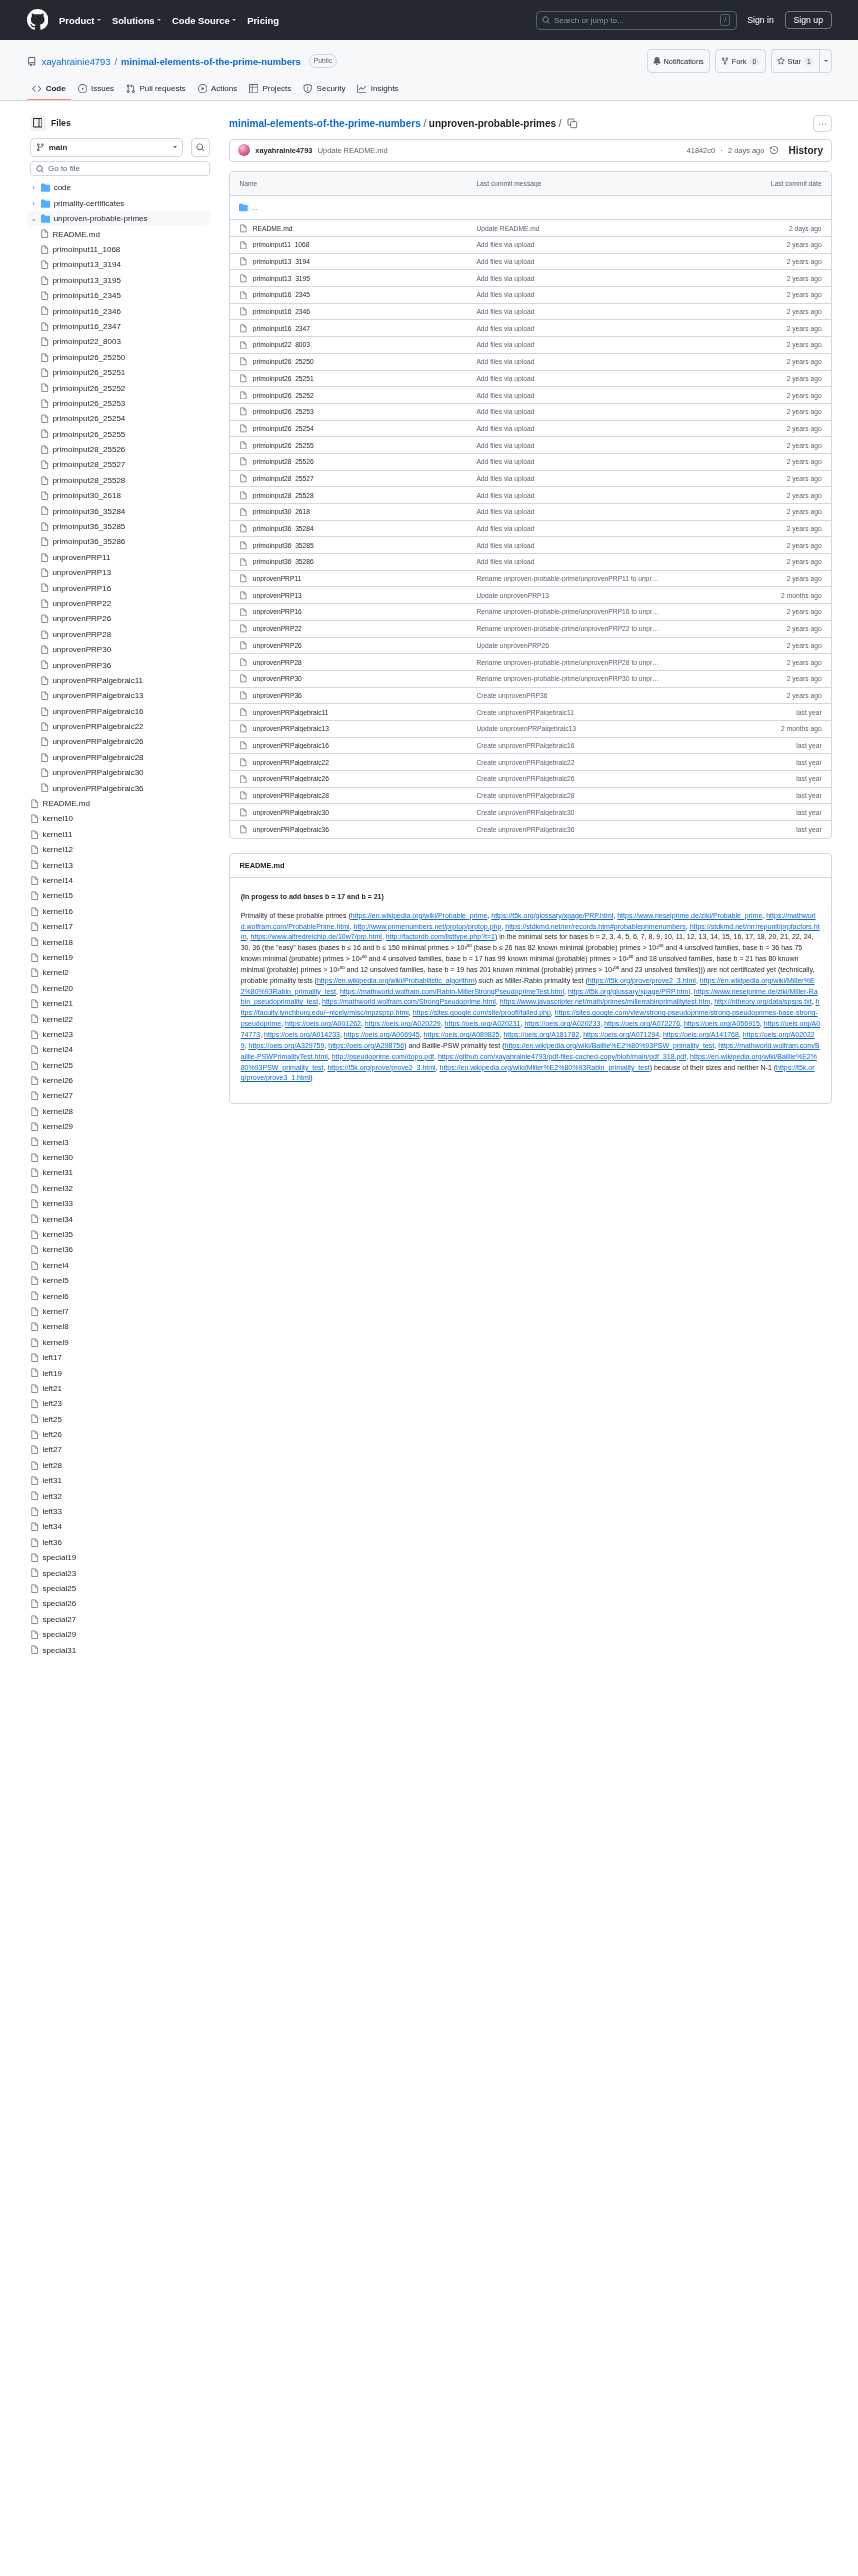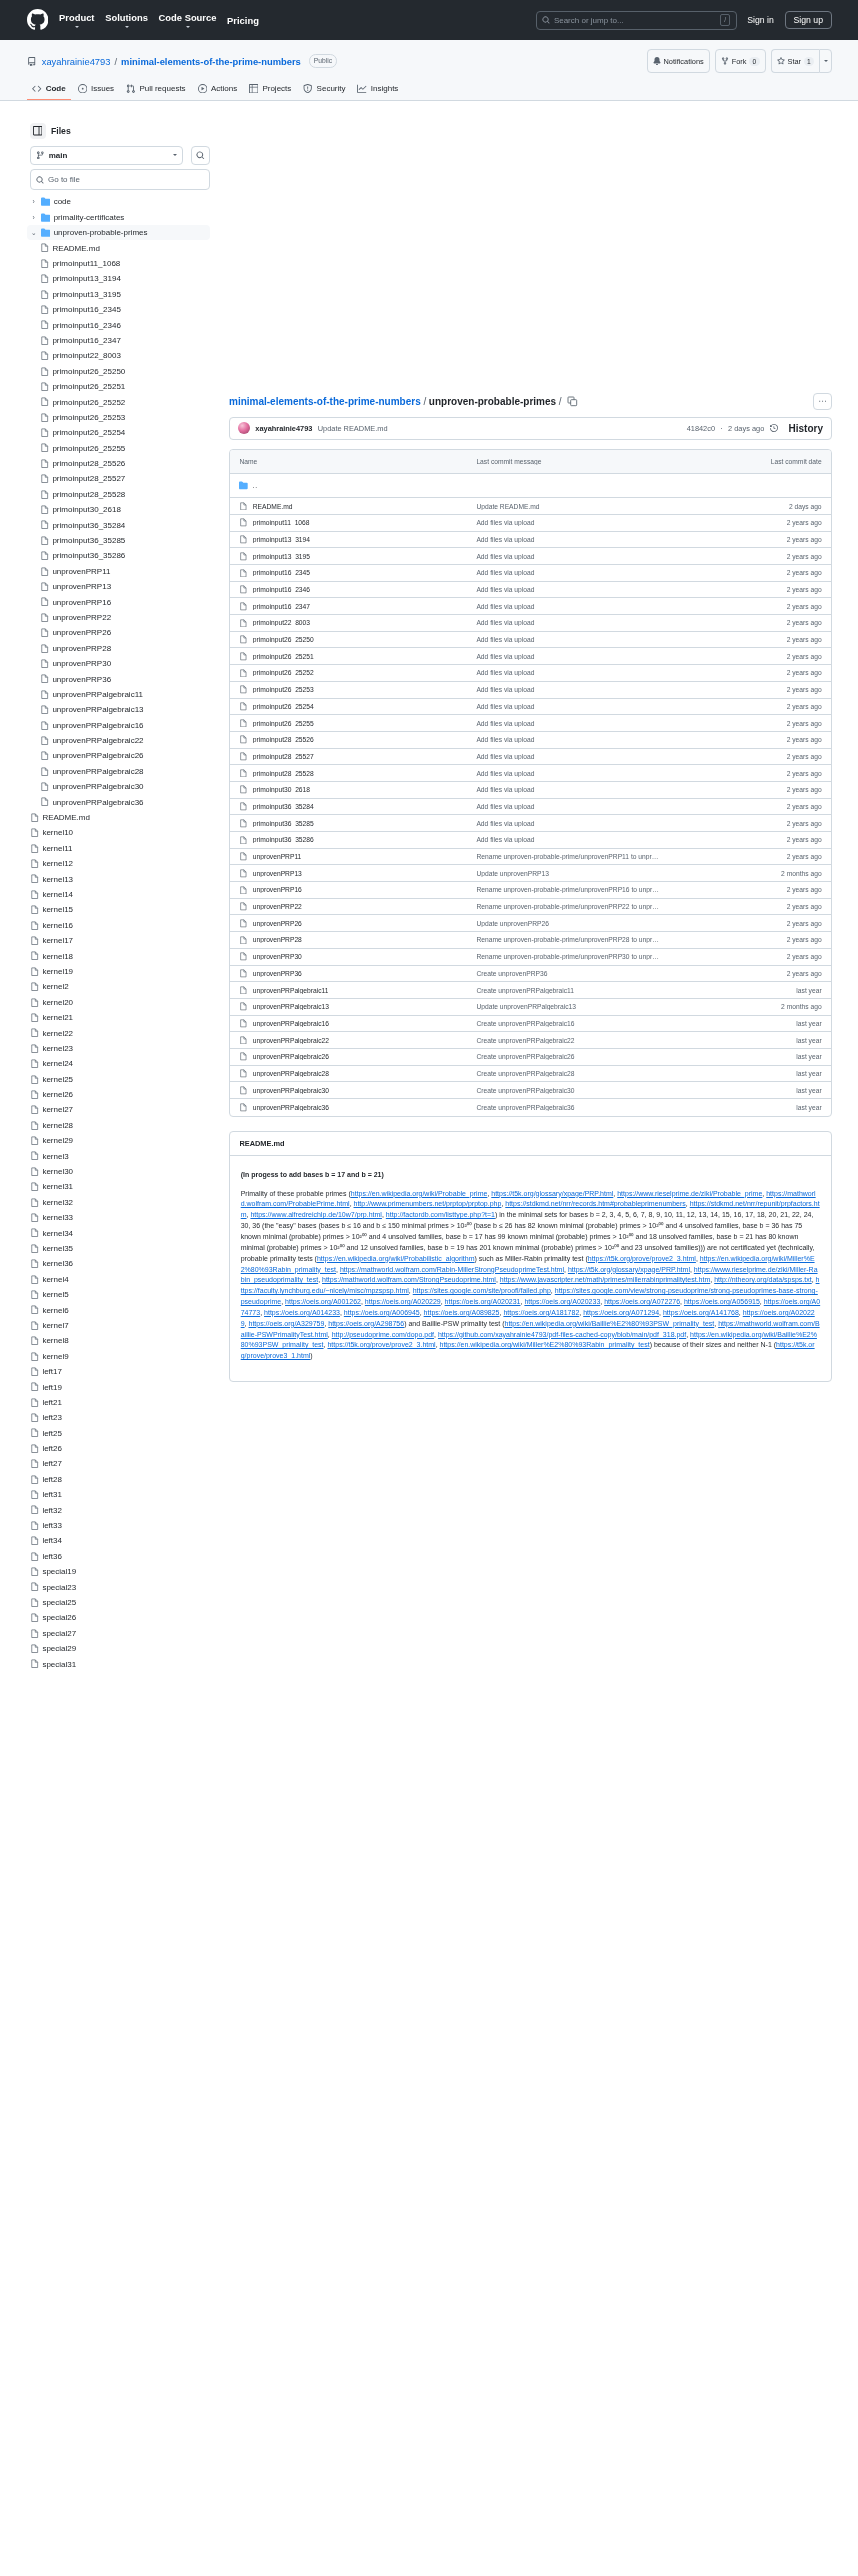--- a/index.html
+++ b/index.html
@@ -24,21 +24,20 @@
   .gh-nav { display: flex; align-items: center; gap: 10.7px; }
   .gh-nav-item {
     color: #ffffff;
     font-size: 9.4px;
     font-weight: 600;
     display: flex;
     align-items: center;
     gap: 2.7px;
     white-space: nowrap;
     cursor: pointer;
-    flex-direction: column;
   }
   .caret { width: 0; height: 0; border-left: 2.7px solid transparent; border-right: 2.7px solid transparent; border-top: 2.7px solid #c5cbd3; display:inline-block;}
   .gh-header-right { margin-left: auto; display: flex; align-items: center; gap: 10.7px; }
   .gh-search {
     width: 201px; height: 19px;
     background: #24292f;
     border: 0.7px solid #57606a;
     border-radius: 4px;
     display: flex; align-items: center;
     padding: 0 5.3px; gap: 4px;
@@ -97,21 +96,21 @@
     display: flex; align-items: center; gap: 4px;
     font-size: 8px; color:#1f2328;
     padding: 4px 5.3px 6px 5.3px;
     border-bottom: 1.3px solid transparent;
     cursor: pointer; white-space: nowrap;
   }
   .repo-tab svg { width: 9.4px; height: 9.4px; fill: #59636e;}
   .repo-tab.selected { font-weight: 600; border-bottom-color: #fd8c73; }
 
   
-  .page { display: flex; align-items: center; padding: 12px 27px; }
+  .page { display: flex; align-items: flex-start; padding: 4px 27px; }
   .sidebar { width: 194px; flex: 0 0 194px; padding: 9.4px 10.7px 0 0; }
   .content { flex: 1 1 auto; padding: 9.4px 0 0 8px; min-width: 0; }
 
   
   .files-head { display:flex; align-items:center; gap: 5.3px; margin-bottom: 6.7px; padding-left: 2.7px;}
   .files-head .panel-icon {
     width: 16px; height: 16px; border-radius: 4px; background: #f0f1f3;
     display:flex; align-items:center; justify-content:center;
   }
   .files-head .panel-icon svg { width:9.4px; height:9.4px; fill: #1f2328;}
@@ -126,21 +125,21 @@
   .branch-select .caret2 {
     margin-left:auto; width:0;height:0;
     border-left:2.7px solid transparent;border-right:2.7px solid transparent;border-top:2.7px solid #59636e;
   }
   .search-btn {
     width: 19px; height:19px; border:0.7px solid #d1d9e0; border-radius:4px;
     background:#ffffff; display:flex;align-items:center;justify-content:center;cursor:pointer;
   }
   .search-btn svg { width:8.7px;height:8.7px;fill:#59636e;}
   .gotofile {
-    height: 21px; border:0.7px solid #d1d9e0; border-radius:4px; background:#ffffff;
+    height: 15px; border:0.7px solid #d1d9e0; border-radius:4px; background:#ffffff;
     display:flex; align-items:center; gap:4px; padding: 0 5.3px;
     font-size: 8px; color:#59636e; margin-bottom: 4px; margin-left: 2.7px; cursor: text;
   }
   .gotofile svg {width:8px;height:8px;fill:#59636e;}
   .tree { font-size: 8px; }
   .tree-row {
     display: flex; align-items: center; gap: 3.3px;
     height: 15.4px; border-radius: 4px; padding-left: 2.7px;
     cursor: pointer; color: #1f2328; white-space: nowrap; overflow: hidden;
   }

